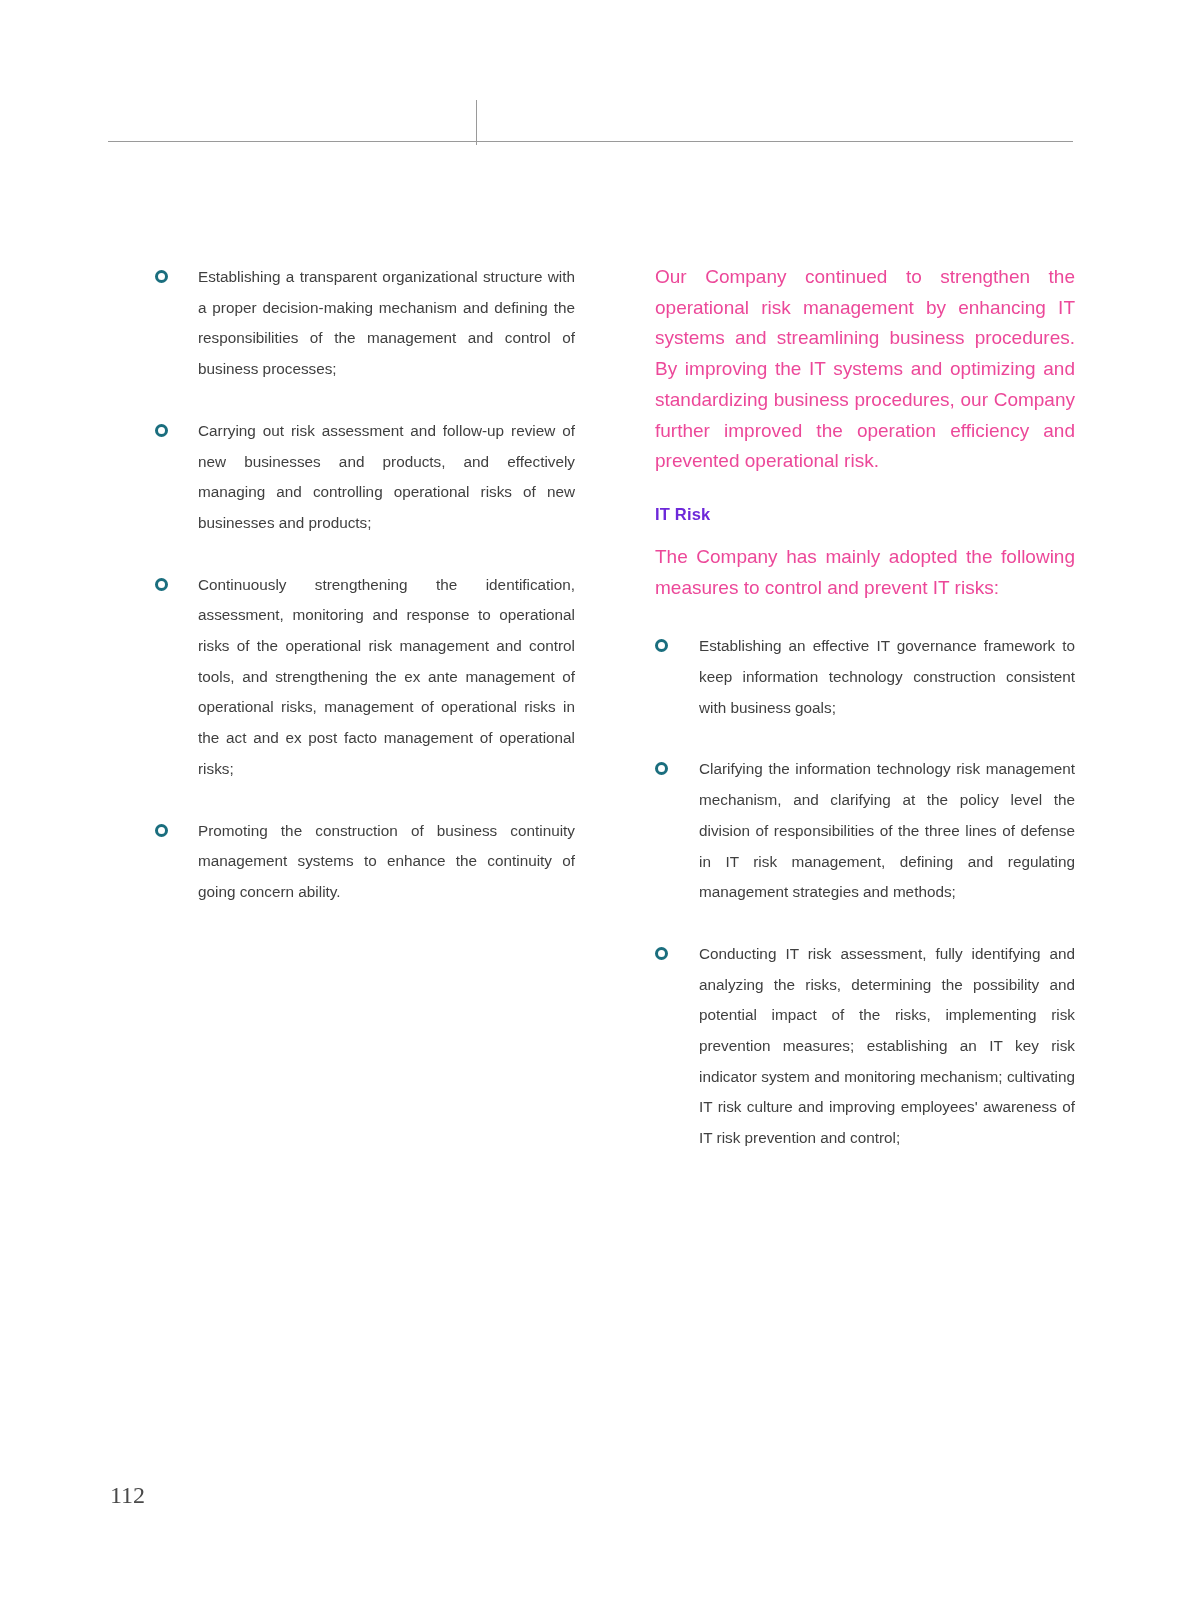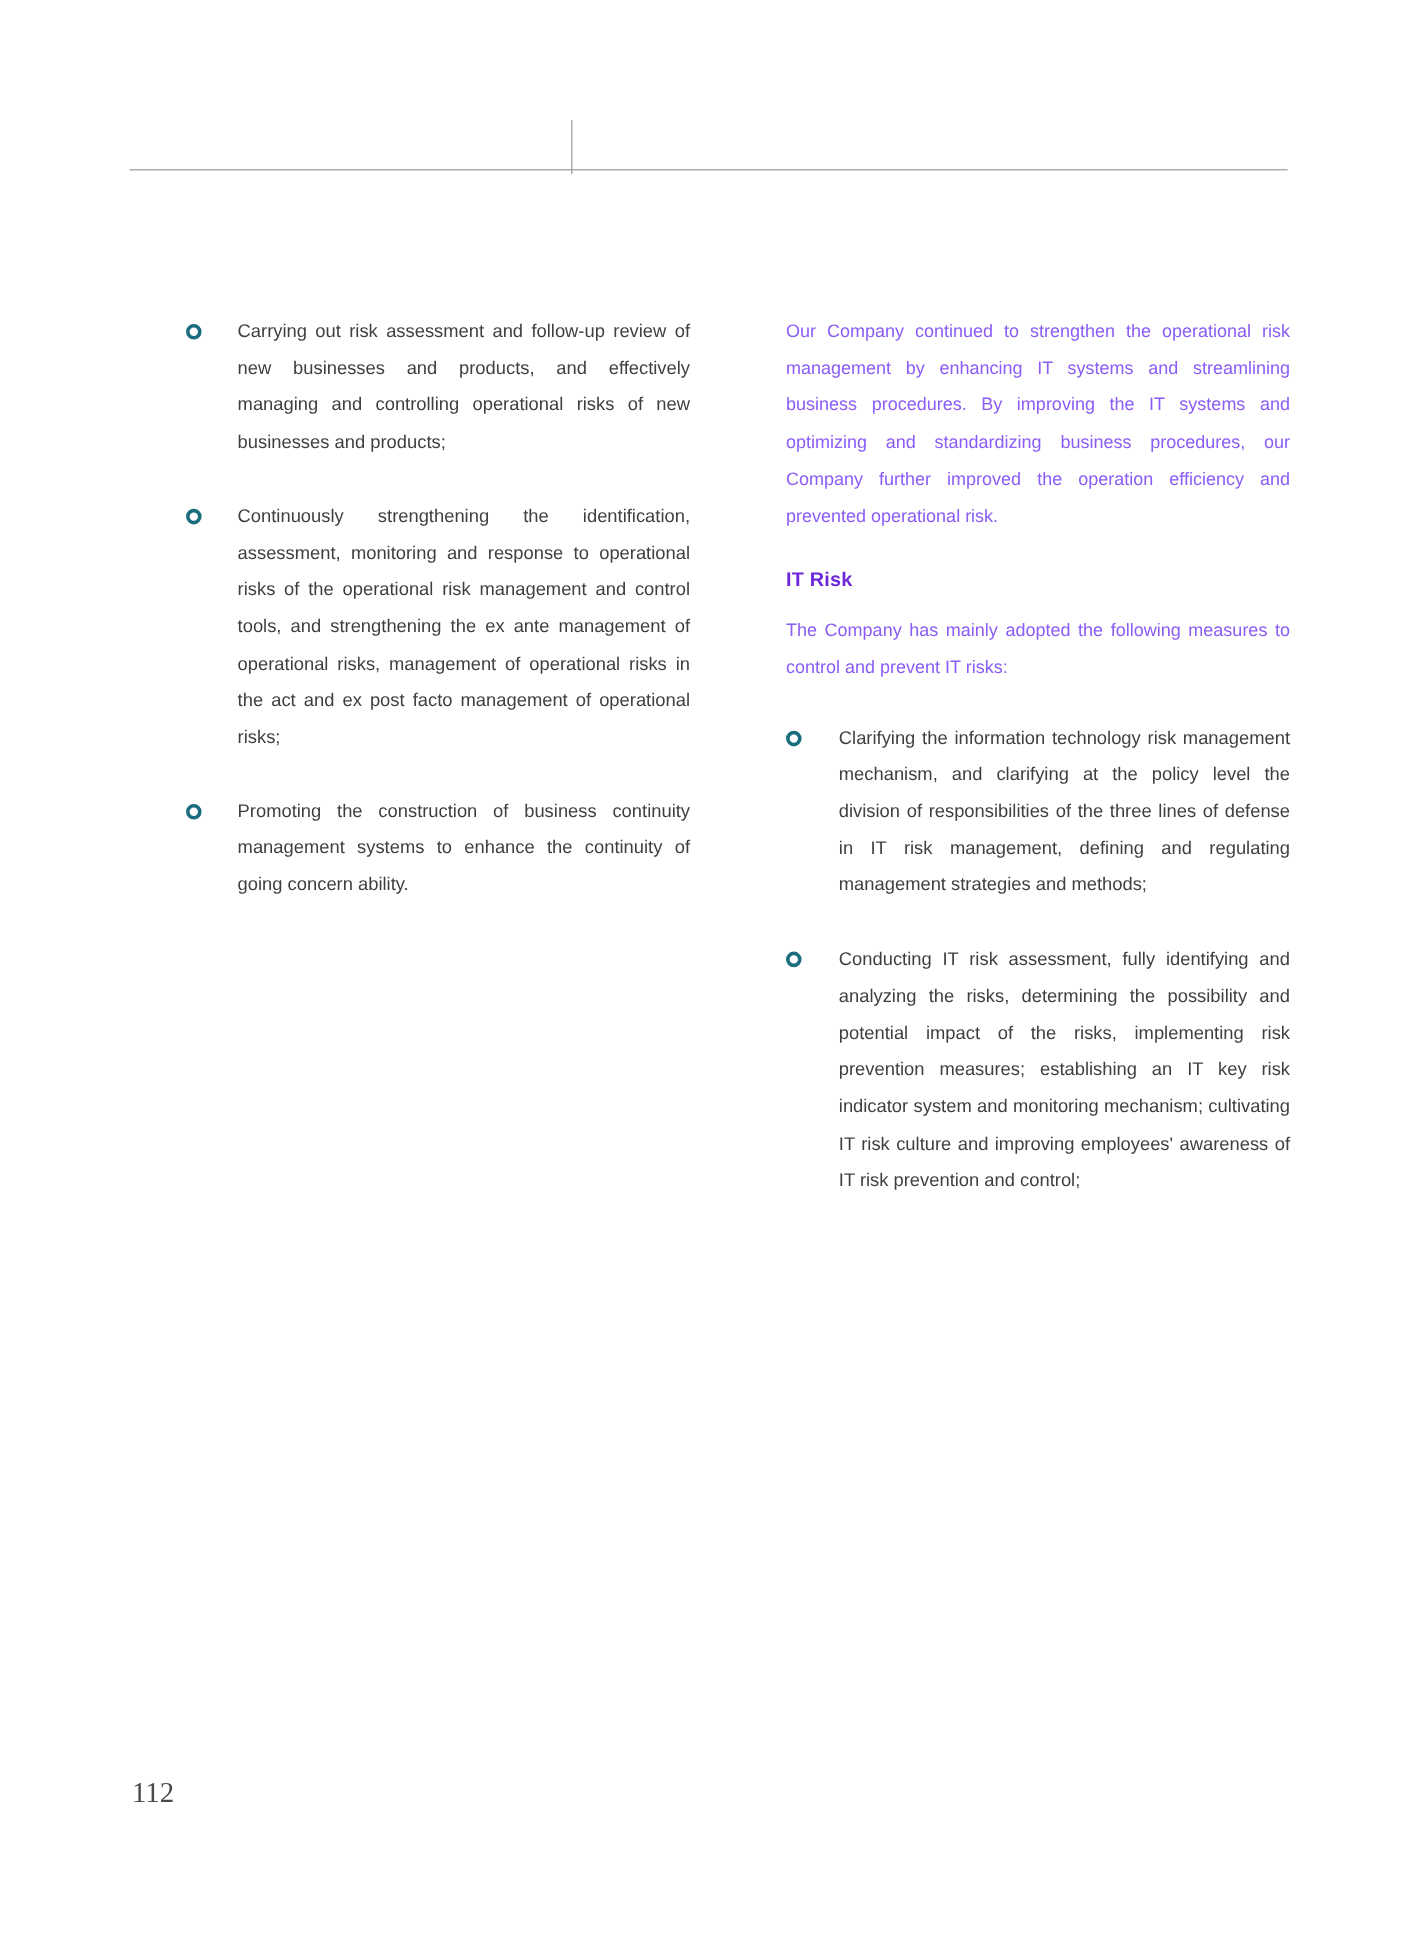--- a/index.html
+++ b/index.html
@@ -89,23 +89,23 @@
     color: #3f3f3f;
     text-align: justify;
     text-justify: inter-word;
   }
 
   
   .col-right .bullet-item { padding-left: 44px; }
 
   
   .para {
-    font-size: 15px;
+    font-size: 19px;
     line-height: 30.7px;
-    color: #8b5cf6;
+    color: #ec4899;
     text-align: justify;
     text-justify: inter-word;
     margin-bottom: 28px;
   }
   .para.tight { }
 
   .section-heading {
     font-size: 16.5px;
     font-weight: bold;
     color: #6d28d9;
@@ -128,20 +128,24 @@
 
 <div class="page">
 
   <div class="header">
     <div class="header-rule"></div>
   </div>
   <div class="header-divider"></div>
 
   <div class="col col-left">
 
+    <div class="bullet-item">
+      <span class="bullet-marker"></span>
+      <div class="bullet-text">Establishing a transparent organizational structure with a proper decision-making mechanism and defining the responsibilities of the management and control of business processes;</div>
+    </div>
 
 
     <div class="bullet-item">
       <span class="bullet-marker"></span>
       <div class="bullet-text">Carrying out risk assessment and follow-up review of new businesses and products, and effectively managing and controlling operational risks of new businesses and products;</div>
     </div>
 
     <div class="bullet-item">
       <span class="bullet-marker"></span>
       <div class="bullet-text">Continuously strengthening the identification, assessment, monitoring and response to operational risks of the operational risk management and control tools, and strengthening the ex ante management of operational risks, management of operational risks in the act and ex post facto management of operational risks;</div>
@@ -157,20 +161,24 @@
 
   <div class="col col-right">
 
     <div class="para">Our Company continued to strengthen the operational risk management by enhancing IT systems and streamlining business procedures. By improving the IT systems and optimizing and standardizing business procedures, our Company further improved the operation efficiency and prevented operational risk.</div>
 
     <div class="section-heading">IT Risk</div>
 
 
     <div class="para tight">The Company has mainly adopted the following measures to control and prevent IT risks:</div>
 
+    <div class="bullet-item">
+      <span class="bullet-marker"></span>
+      <div class="bullet-text">Establishing an effective IT governance framework to keep information technology construction consistent with business goals;</div>
+    </div>
 
     <div class="bullet-item">
       <span class="bullet-marker"></span>
       <div class="bullet-text">Clarifying the information technology risk management mechanism, and clarifying at the policy level the division of responsibilities of the three lines of defense in IT risk management, defining and regulating management strategies and methods;</div>
     </div>
 
     <div class="bullet-item">
       <span class="bullet-marker"></span>
       <div class="bullet-text">Conducting IT risk assessment, fully identifying and analyzing the risks, determining the possibility and potential impact of the risks, implementing risk prevention measures; establishing an IT key risk indicator system and monitoring mechanism; cultivating IT risk culture and improving employees' awareness of IT risk prevention and control;</div>
     </div>

